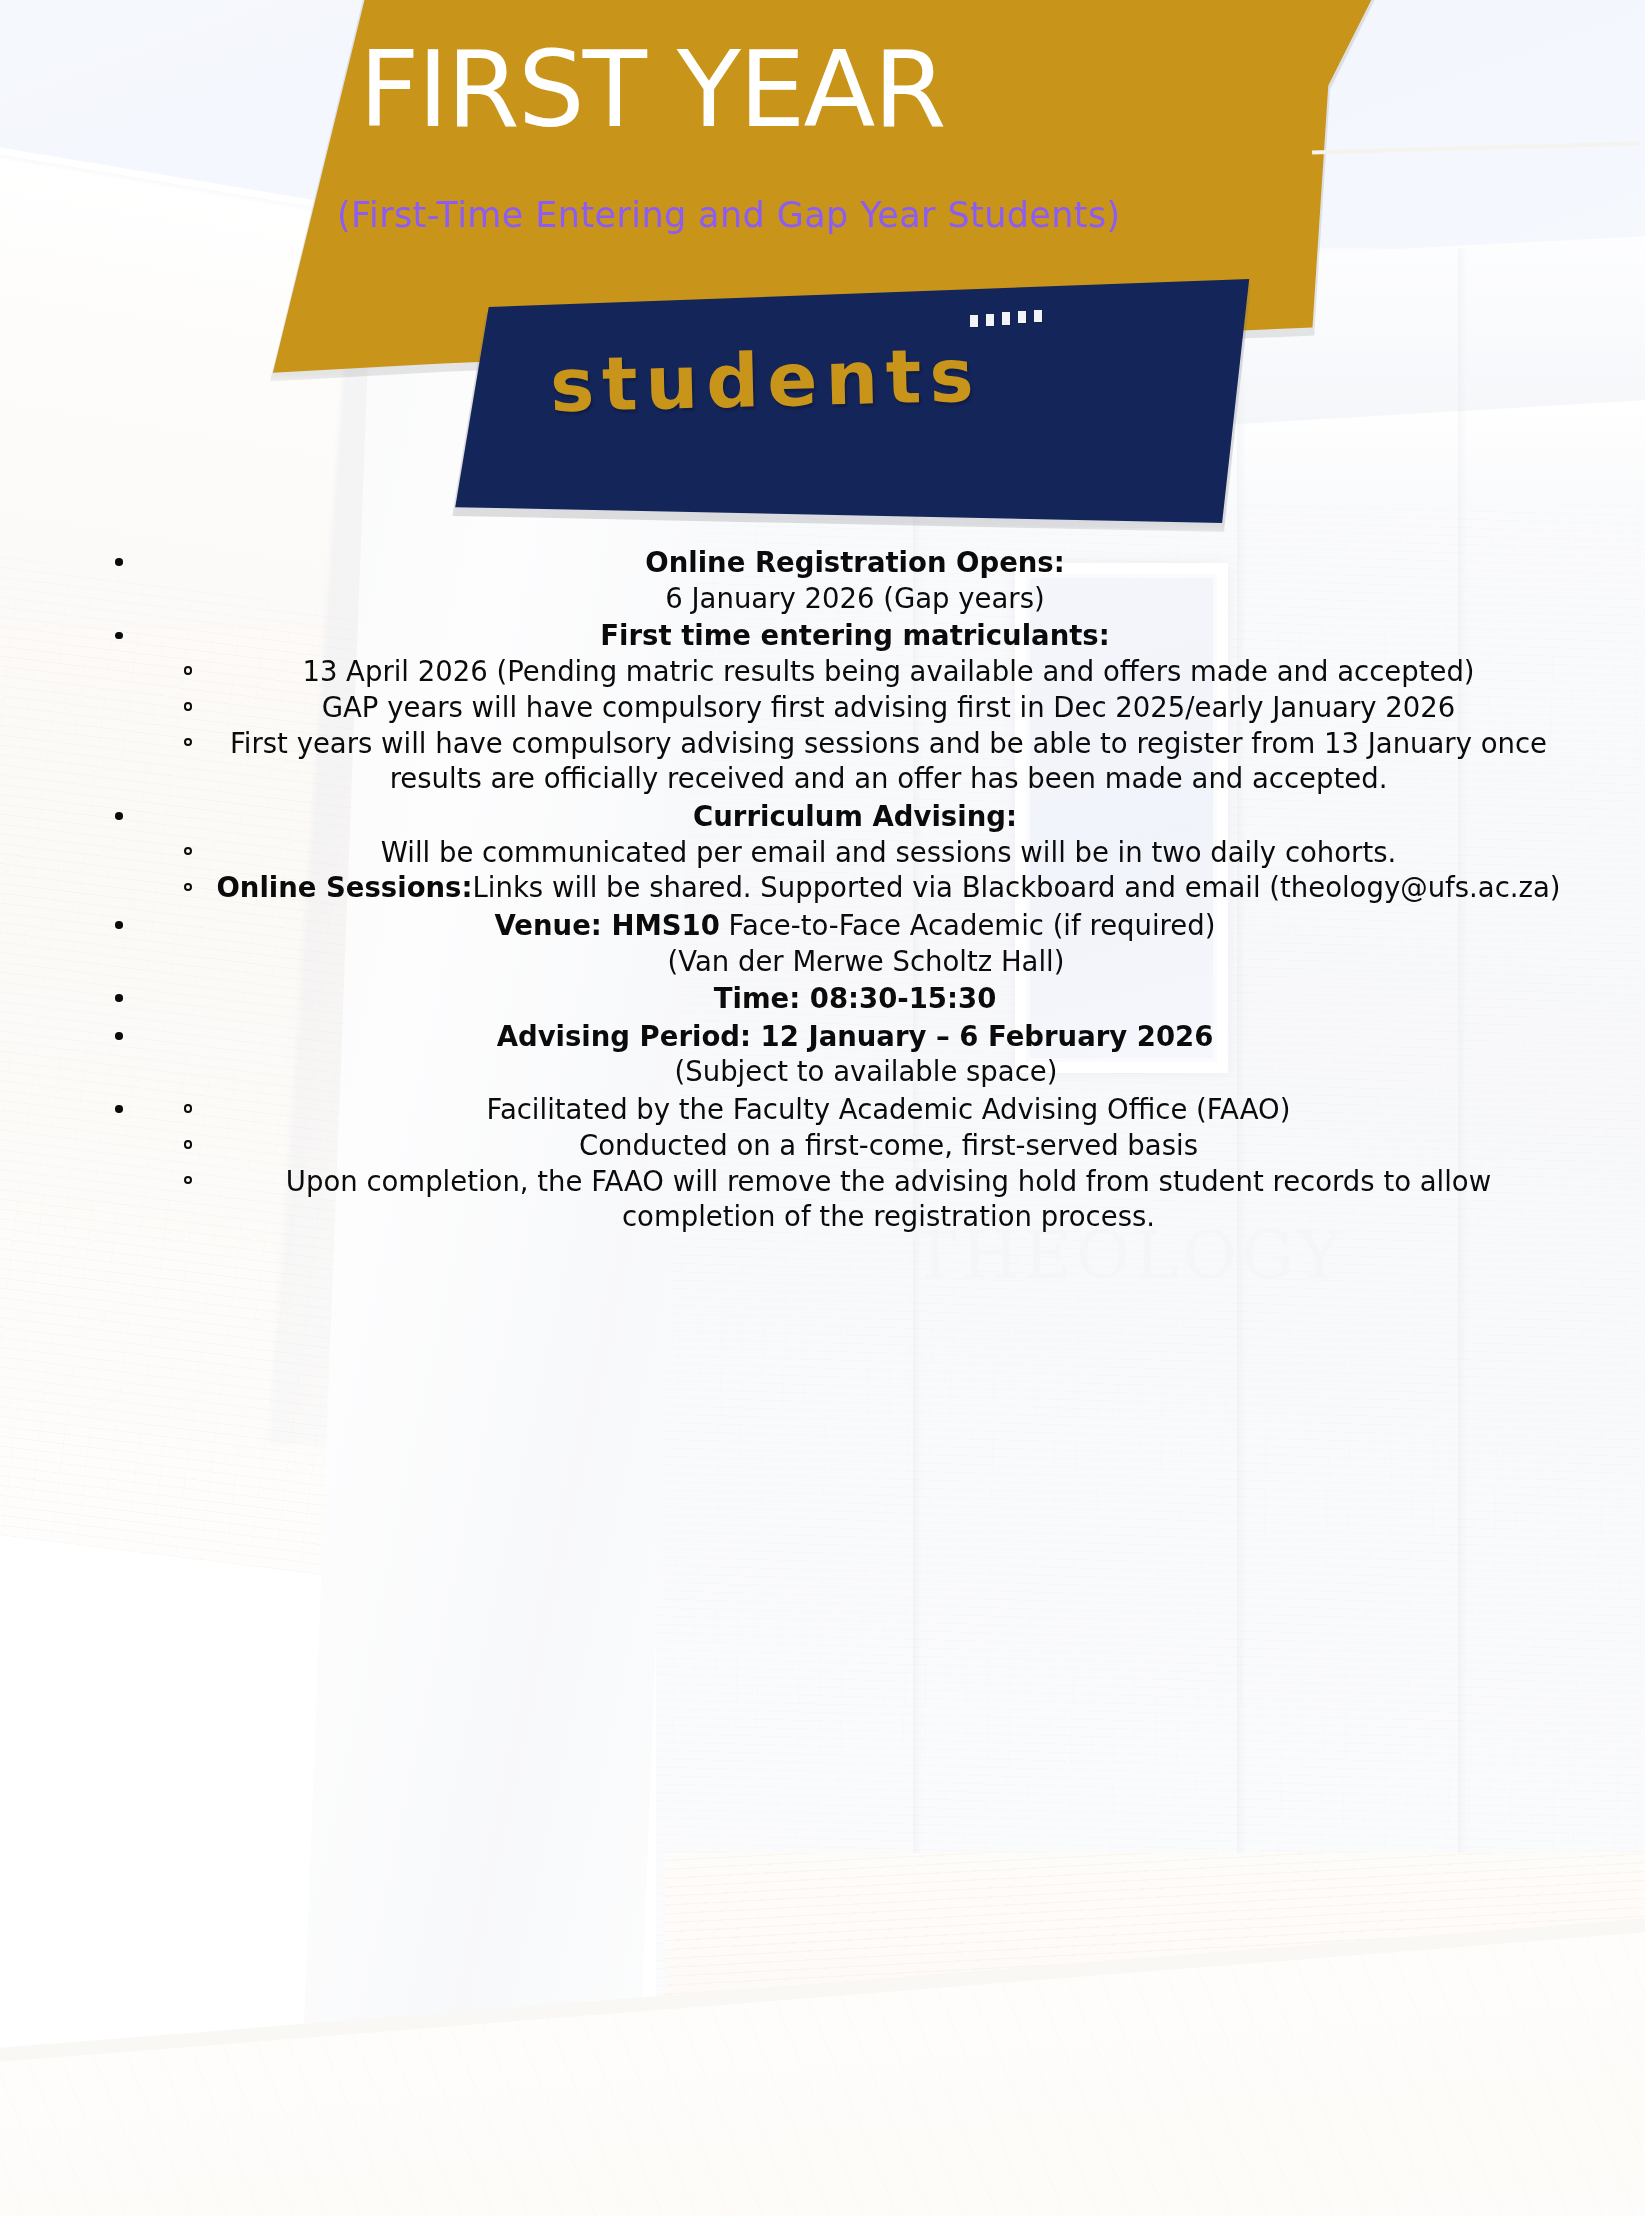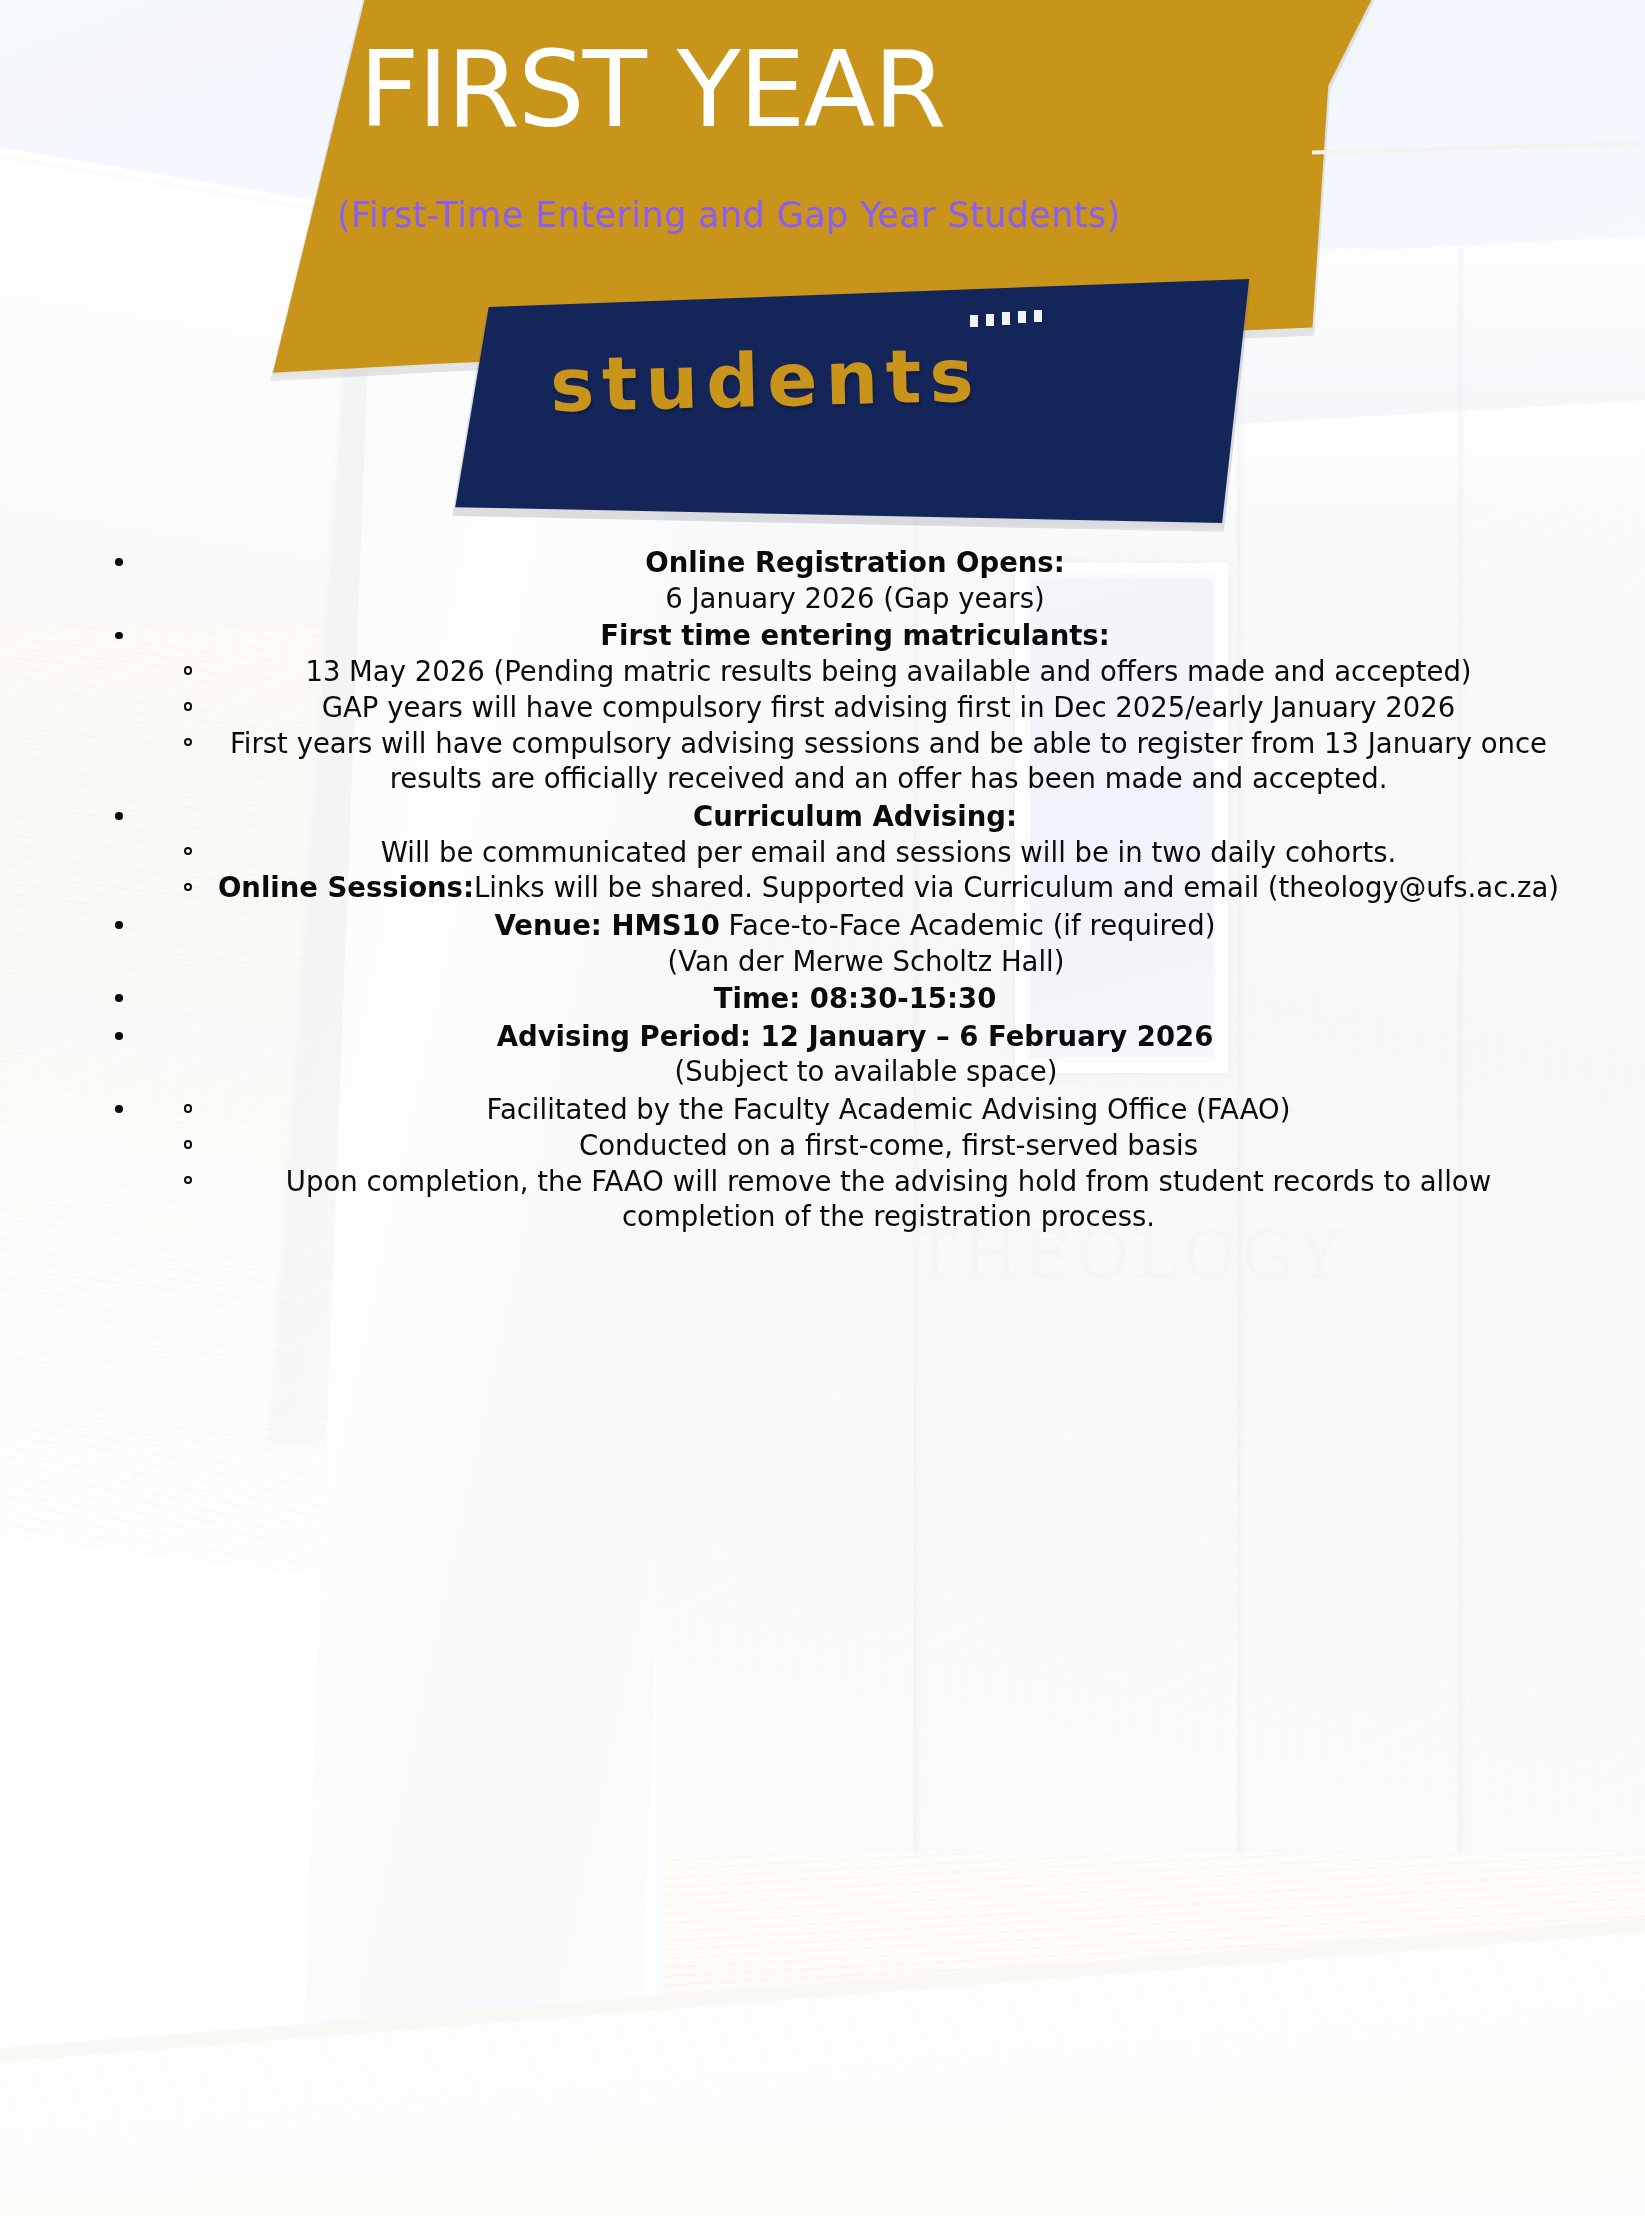--- a/index.html
+++ b/index.html
@@ -241,29 +241,29 @@
       <i style="left: 48px; top: -4px;"></i>
       <i style="left: 64px; top: -5.3px;"></i>
     </div>
   <div class="word-students">students</div>
 
   <div class="content">
     <ul class="lvl1" id="list-root">
         <li class="l1"><span class="b">Online Registration Opens:</span><span class="cont-l1">6 January 2026 (Gap years)</span></li>
         <li class="l1"><span class="b">First time entering matriculants:</span><div class="sub-wrap">
             <ul class="lvl2">
-              <li class="l2">13 May 2026 (Pending matric results being available and offers made and accepted)</li>
+              <li class="l2">13 April 2026 (Pending matric results being available and offers made and accepted)</li>
               <li class="l2">GAP years will have compulsory first advising first in Dec 2025/early January 2026</li>
               <li class="l2"><span>First years will have </span><span class="u">compulsory</span><span> advising sessions and be able to register from 13 January once results are officially received and an offer has been made and accepted.</span></li>
             </ul>
           </div></li>
         <li class="l1"><span class="b">Curriculum Advising:</span><div class="sub-wrap">
             <ul class="lvl2">
               <li class="l2">Will be communicated per email and sessions will be in two daily cohorts.</li>
-              <li class="l2"><span class="b">Online Sessions:</span><span>Links will be shared. Supported via Curriculum and email (theology@ufs.ac.za)</span></li>
+              <li class="l2"><span class="b">Online Sessions:</span><span>Links will be shared. Supported via Blackboard and email (theology@ufs.ac.za)</span></li>
             </ul>
           </div></li>
         <li class="l1"><span class="b">Venue: HMS10</span><span> Face-to-Face Academic (if required)</span><span class="indent-1">(Van der  Merwe Scholtz Hall)</span></li>
         <li class="l1"><span class="b">Time: 08:30-15:30</span></li>
         <li class="l1"><span class="b">Advising Period: 12 January – 6 February 2026</span><span class="indent-1">(Subject to available space)</span></li>
         <li class="l1"><div class="sub-wrap">
             <ul class="lvl2">
               <li class="l2">Facilitated by the Faculty Academic Advising Office (FAAO)</li>
               <li class="l2">Conducted on a first-come, first-served basis</li>
               <li class="l2">Upon completion, the FAAO will remove the advising hold from student records to allow completion of the registration process.</li>

